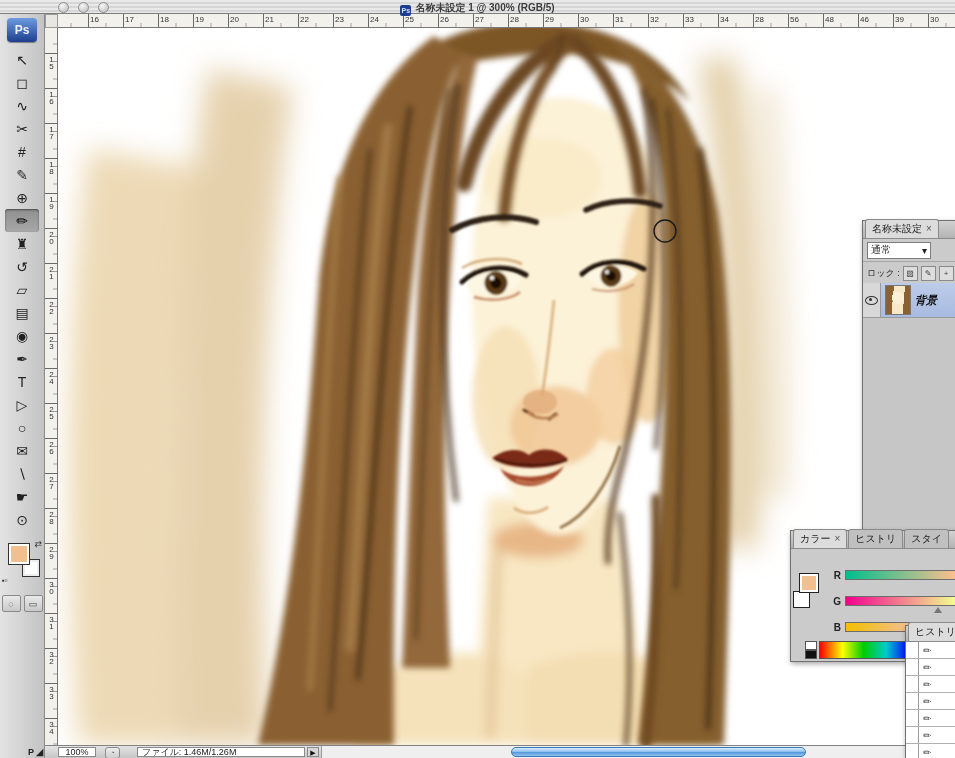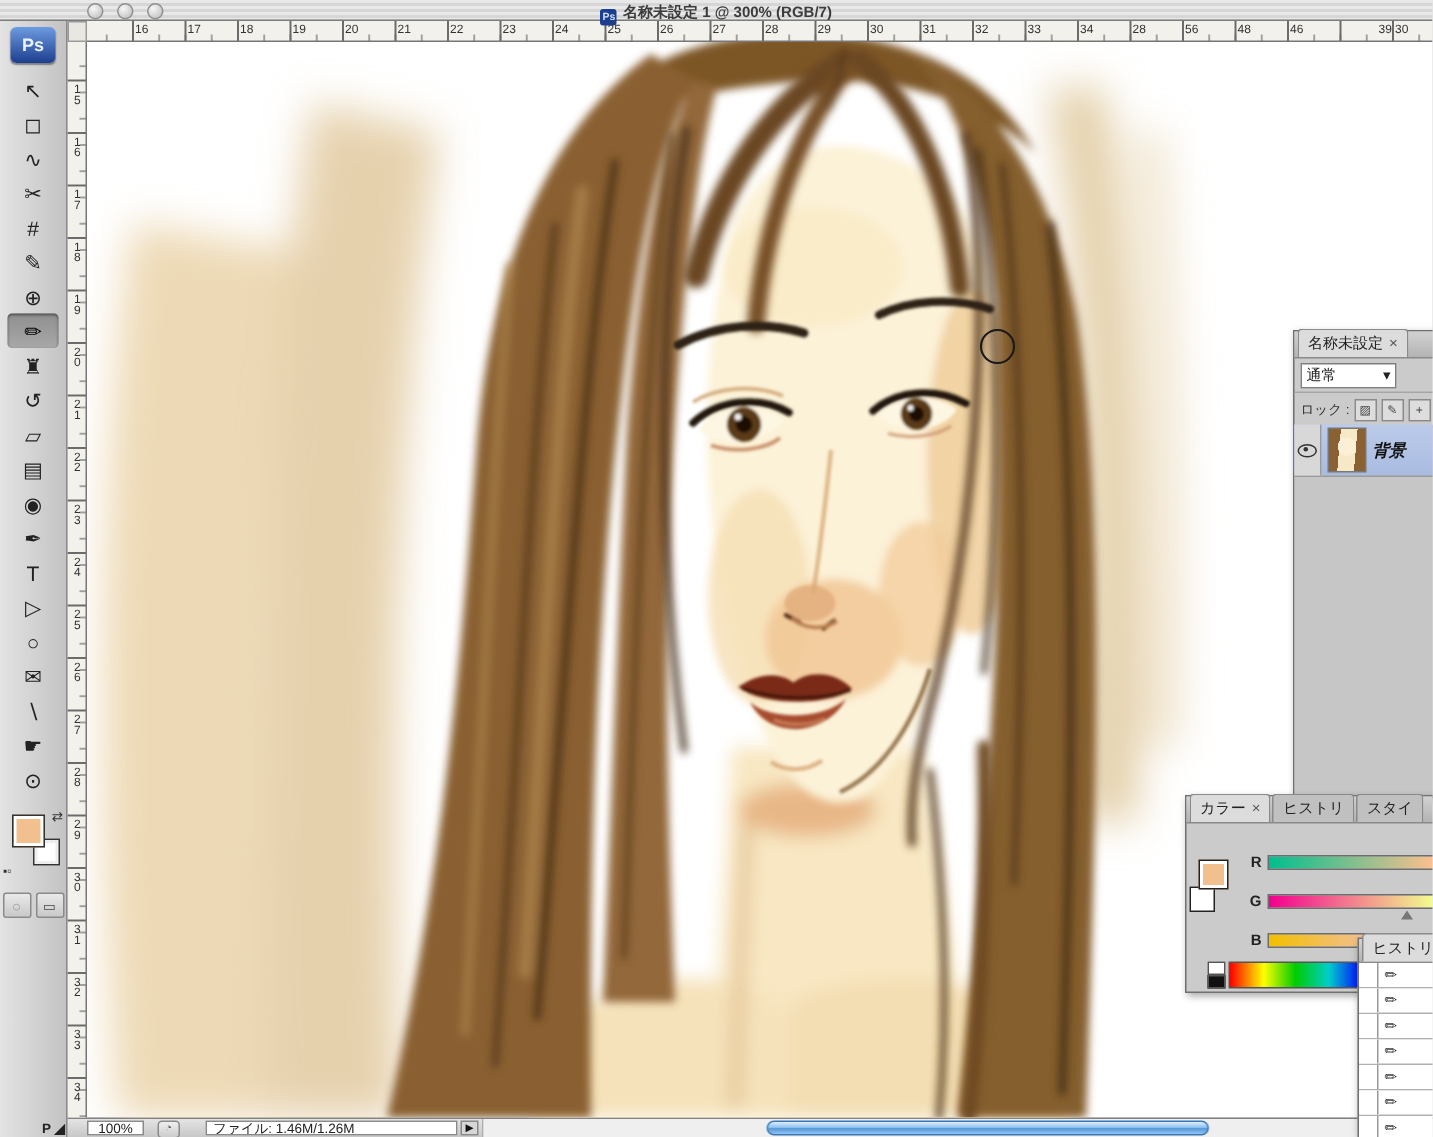--- a/index.html
+++ b/index.html
@@ -132,21 +132,21 @@
     background:linear-gradient(#dceeff,#8fc0ef 45%,#5897d8 55%,#8fc4f2);}
 </style>
 </head>
 <body>
 
 <div class="titlebar">
   <span class="traffic" style="left:58px"></span>
   <span class="traffic" style="left:78px"></span>
   <span class="traffic" style="left:98px"></span>
   <div class="title-text">
-    <span class="doc-icon">Ps</span><span>名称未設定 1 @ 300% (RGB/7)</span>
+    <span class="doc-icon">Ps</span><span>名称未設定 1 @ 300% (RGB/5)</span>
   </div>
 </div>
 
 <div class="canvas">
   <svg width="897" height="717" viewBox="0 0 897 717">
     <defs>
       <filter id="b14" x="-30%" y="-30%" width="160%" height="160%">
           <feGaussianBlur stdDeviation="14"></feGaussianBlur>
         </filter>
       <filter id="b6" x="-30%" y="-30%" width="160%" height="160%">
@@ -255,21 +255,21 @@
     <span style="left: 487px;">29</span>
     <span style="left: 522px;">30</span>
     <span style="left: 557px;">31</span>
     <span style="left: 592px;">32</span>
     <span style="left: 627px;">33</span>
     <span style="left: 662px;">34</span>
     <span style="left: 697px;">28</span>
     <span style="left: 732px;">56</span>
     <span style="left: 767px;">48</span>
     <span style="left: 802px;">46</span>
-    <span style="left: 837px; padding-left: 24px;">39</span>
+    <span style="left: 837px;">39</span>
     <span style="left: 872px;">30</span>
   </div>
 <div class="vruler" id="vruler">
     <span style="top: 27px;">15</span>
     <span style="top: 62px;">16</span>
     <span style="top: 97px;">17</span>
     <span style="top: 132px;">18</span>
     <span style="top: 167px;">19</span>
     <span style="top: 202px;">20</span>
     <span style="top: 237px;">21</span>

